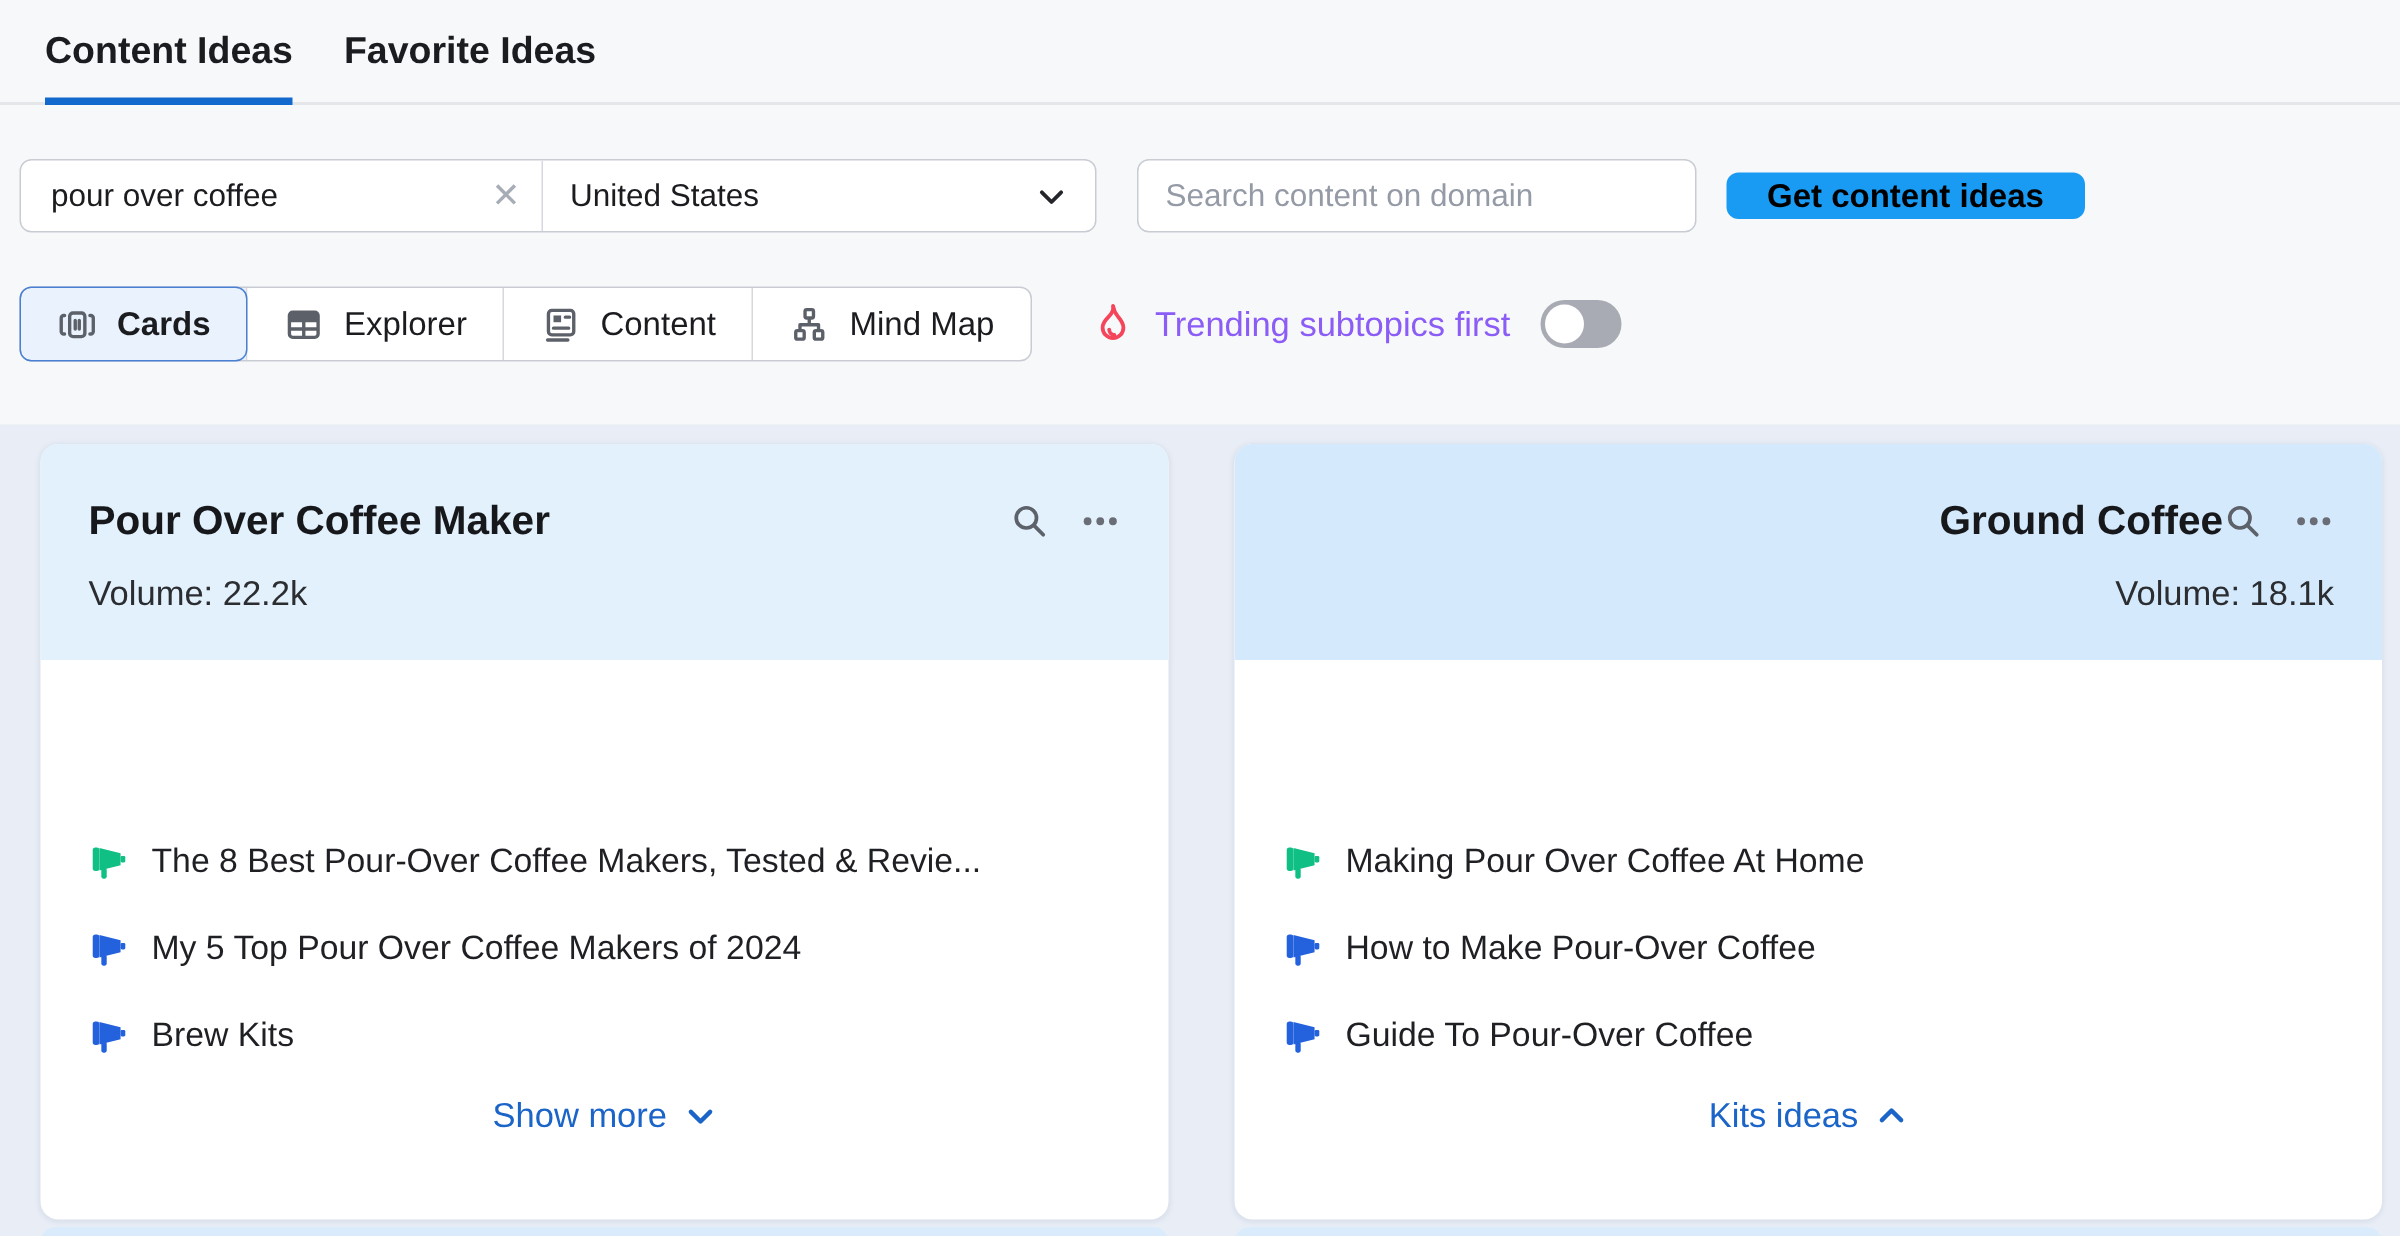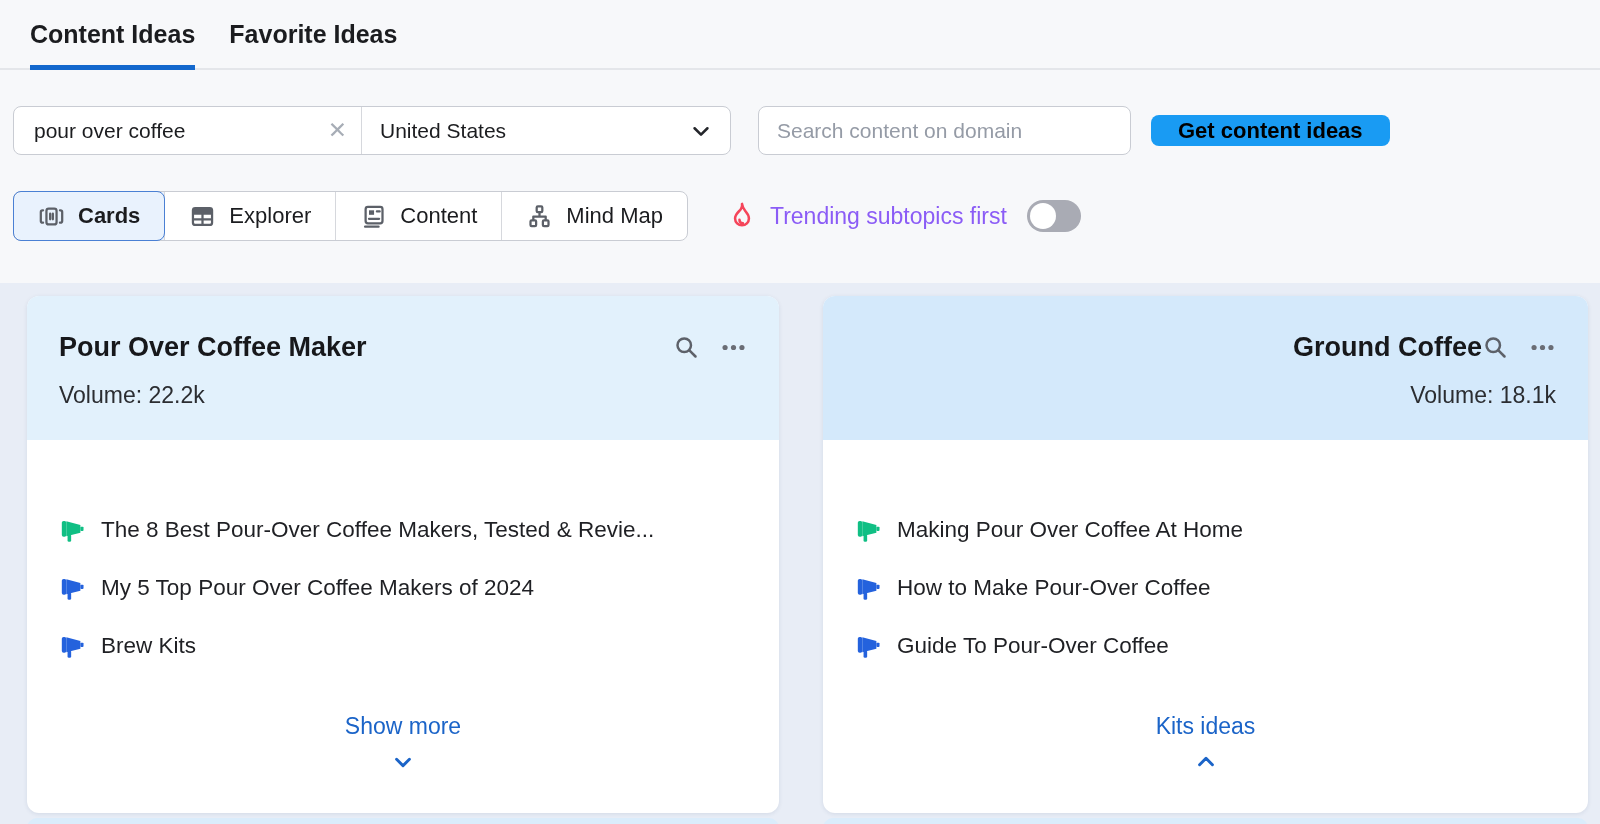--- a/index.html
+++ b/index.html
@@ -166,38 +166,37 @@
   .card.one .card-header { background: #e2f1fc; }
   .card.two .card-header { background: #d4e9fb; }
   .card-header-top { display: flex; align-items: center; }
   .card-title {
     font-size: 27px; font-weight: 700; color: #17181b;
     flex: 1; white-space: nowrap;
   }
   .card-actions { display: flex; align-items: center; gap: 20px; }
   .icon-btn { width: 27px; height: 27px; color: #5d6169; cursor: pointer; }
   .card-volume { margin-top: 19px; font-size: 23px; color: #2b2d31; }
-  .card-body { flex: 1; position: relative; padding: 74px 16px 0 32px; }
+  .card-body { flex: 1; position: relative; padding: 74px 16px 0 32px; margin-top: 44px; }
   .idea-row {
     display: flex; align-items: center; gap: 15px;
     height: 32px; margin-bottom: 26px;
   }
   .idea-icon { width: 27px; height: 27px; flex: 0 0 auto; }
   .idea-text {
     font-size: 22.5px; color: #1f2024;
     white-space: nowrap; overflow: hidden;
   }
   .card-footer {
-    position: absolute; left: 0; right: 0; bottom: 40px;
+    position: absolute; left: 0; right: 0; bottom: 56px;
     display: flex; align-items: center; justify-content: center;
     gap: 11px;
     color: #1b64c8;
     font-size: 23px;
     cursor: pointer;
-    flex-direction: column;
   }
   .chev { width: 22px; height: 22px; }
   .sliver {
     position: absolute;
     top: 535px; height: 20px;
     background: #daecfb;
     border-radius: 10px 10px 0 0;
   }
   .sliver.one { left: 27px;  width: 752px; }
   .sliver.two { left: 823px; width: 765px; }

